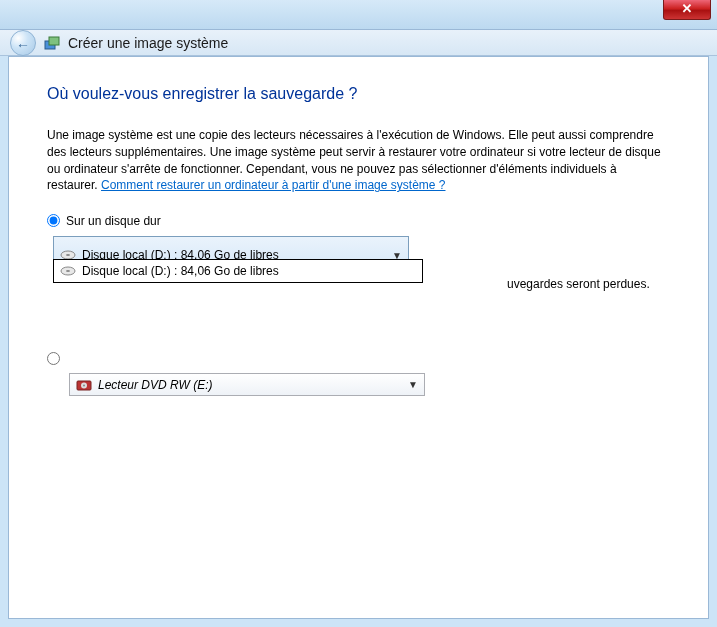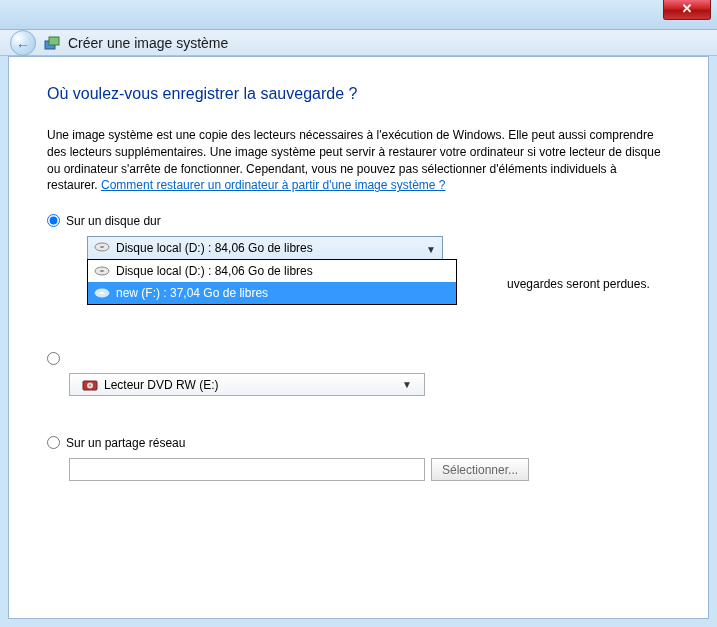--- a/index.html
+++ b/index.html
@@ -101,27 +101,27 @@
   margin-bottom: 8px;
 }
 .option-row input[type=radio] {
   margin: 0;
 }
 .option-label {
   font-size: 12px;
   color: #000;
 }
 .combobox {
-  margin-left: 40px;
+  margin-left: 6px;
   width: 356px;
   height: 23px;
   border: 1px solid #7b9ebd;
   background: linear-gradient(to bottom, #eaf3fc, #d4e7f8);
   display: flex;
-  align-items: flex-end;
+  align-items: center;
   padding: 18px 6px;
   cursor: pointer;
   position: relative;
 }
 .combobox-icon {
   width: 16px;
   height: 16px;
   margin-right: 6px;
   flex-shrink: 0;
 }
@@ -163,22 +163,23 @@
   font-style: normal;
 }
 .dvd-combo {
   margin-left: 22px;
   width: 356px;
   height: 23px;
   border: 1px solid #abadb3;
   background: linear-gradient(to bottom, #fff, #eef2f7);
   display: flex;
   align-items: center;
-  padding: 0 12px;
-  cursor: pointer;
+  padding: 0 6px;
+  cursor: pointer;
+  font-style: italic;
 }
 .dvd-icon {
   width: 16px;
   height: 16px;
   margin-right: 6px;
 }
 .network-row {
   margin-left: 22px;
   display: flex;
   gap: 6px;
@@ -253,29 +254,20 @@
       <div class="dropdown-list">
         <div class="dropdown-item">
           <span class="combobox-icon">
             <svg viewBox="0 0 16 16">
                 <ellipse cx="8" cy="8" rx="7" ry="4" fill="#e8e8e8" stroke="#888"></ellipse>
                 <ellipse cx="8" cy="8" rx="2" ry="1" fill="#888"></ellipse>
               </svg>
           </span>
           <span>Disque local (D:) : 84,06 Go de libres</span>
         </div>
-        <div class="dropdown-item selected">
-          <span class="combobox-icon">
-            <svg viewBox="0 0 16 16">
-                <ellipse cx="8" cy="8" rx="7" ry="4" fill="#fff" stroke="#fff" opacity="0.8"></ellipse>
-                <ellipse cx="8" cy="8" rx="2" ry="1" fill="#fff"></ellipse>
-              </svg>
-          </span>
-          <span>new (F:) : 37,04 Go de libres</span>
-        </div>
       </div>
     </div>
     <div class="partial-hint" style="top:62px;">uvegardes seront perdues.</div>
   </div>
 
   <div class="option-group" style="margin-top:78px;">
     <div class="option-row">
       <input type="radio" name="dest" style="">
     </div>
     <div class="dvd-combo">
@@ -284,23 +276,13 @@
             <rect x="1" y="4" width="14" height="9" rx="1" fill="#b33" stroke="#722"></rect>
             <circle cx="8" cy="8.5" r="3" fill="#ddd"></circle>
             <circle cx="8" cy="8.5" r="1" fill="#888"></circle>
           </svg>
       </span>
       <span class="combobox-text">Lecteur DVD RW (E:)</span>
       <span class="combobox-arrow">▼</span>
     </div>
   </div>
 
-  <div class="option-group" style="margin-top:40px;">
-    <div class="option-row">
-      <input type="radio" name="dest" style="">
-      <span class="option-label">Sur un partage réseau</span>
-    </div>
-    <div class="network-row">
-      <input type="text" class="network-input" value="" style="">
-      <button class="browse-btn">Sélectionner...</button>
-    </div>
-  </div>
 </div>
 
 </body></html>

